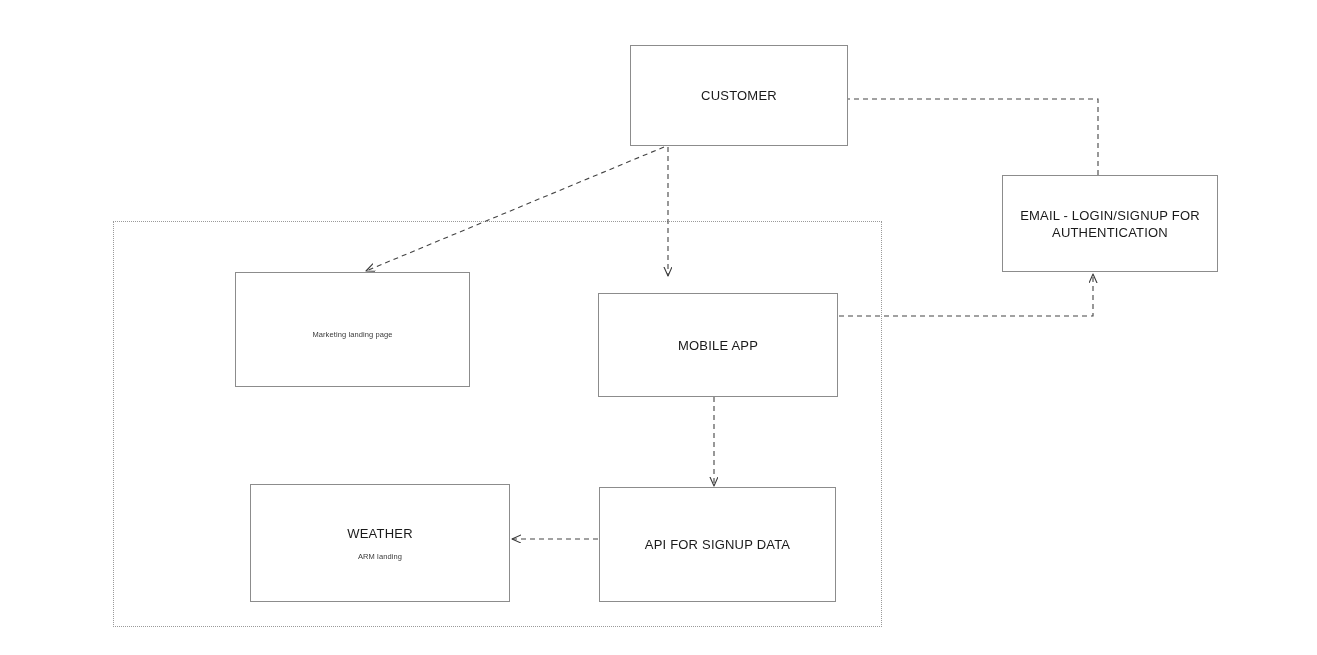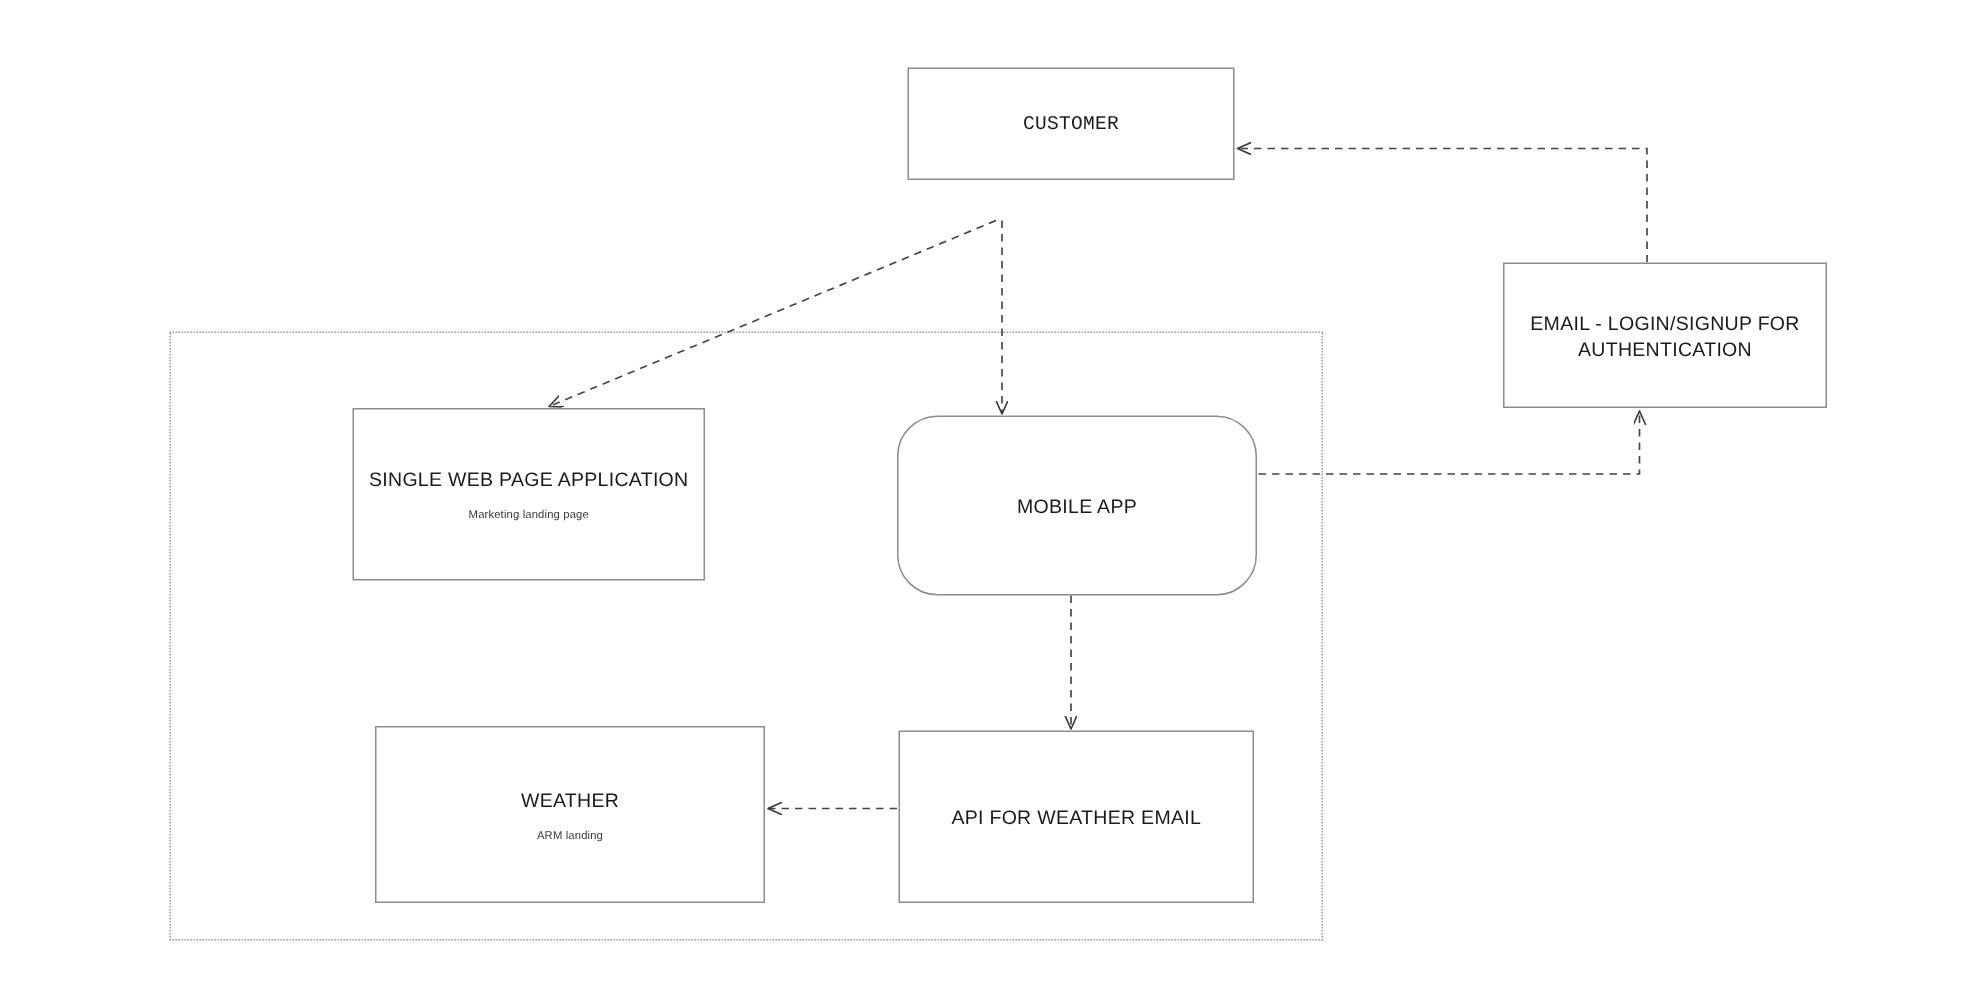--- a/index.html
+++ b/index.html
@@ -75,36 +75,35 @@
         <polyline points="664,147 366,271" fill="none" stroke="#444444" stroke-width="1.1" stroke-dasharray="5 4" marker-end="url(#arrowhead)"></polyline>
         <polyline points="668,147 668,276" fill="none" stroke="#444444" stroke-width="1.1" stroke-dasharray="5 4" marker-end="url(#arrowhead)"></polyline>
         <polyline points="1098,175 1098,99 825,99" fill="none" stroke="#444444" stroke-width="1.1" stroke-dasharray="5 4" marker-end="url(#arrowhead)"></polyline>
         <polyline points="839,316 1093,316 1093,274" fill="none" stroke="#444444" stroke-width="1.1" stroke-dasharray="5 4" marker-end="url(#arrowhead)"></polyline>
         <polyline points="714,388 714,486" fill="none" stroke="#444444" stroke-width="1.1" stroke-dasharray="5 4" marker-end="url(#arrowhead)"></polyline>
         <polyline points="598,539 512,539" fill="none" stroke="#444444" stroke-width="1.1" stroke-dasharray="5 4" marker-end="url(#arrowhead)"></polyline>
       </g>
   </svg>
 
   <div id="node-layer">
-      <div class="node" style="left: 605px; top: 45px; width: 218px; height: 75px; border-color: rgb(140, 140, 140); font-family: Liberation Mono, monospace;">
+      <div class="node" style="left: 630px; top: 45px; width: 218px; height: 101px; border-color: rgb(140, 140, 140);">
         <div class="node-title">CUSTOMER</div>
       </div>
       <div class="node" style="left: 1002px; top: 175px; width: 216px; height: 97px; border-color: rgb(140, 140, 140);">
         <div class="node-title">EMAIL - LOGIN/SIGNUP FOR
 AUTHENTICATION</div>
       </div>
       <div class="node" style="left: 235px; top: 272px; width: 235px; height: 115px; border-color: rgb(140, 140, 140);">
-        <div class="node-title">SINGLE WEB PAGE APPLICATION</div>
         <div class="node-sub">Marketing landing page</div>
       </div>
-      <div class="node" style="left: 598px; top: 277px; width: 240px; height: 120px; border-color: rgb(140, 140, 140); border-radius: 27px;">
+      <div class="node" style="left: 598px; top: 293px; width: 240px; height: 104px; border-color: rgb(140, 140, 140);">
         <div class="node-title">MOBILE APP</div>
       </div>
       <div class="node" style="left: 250px; top: 484px; width: 260px; height: 118px; border-color: rgb(140, 140, 140);">
         <div class="node-title">WEATHER</div>
         <div class="node-sub">ARM landing</div>
       </div>
       <div class="node" style="left: 599px; top: 487px; width: 237px; height: 115px; border-color: rgb(140, 140, 140);">
-        <div class="node-title">API FOR WEATHER EMAIL</div>
+        <div class="node-title">API FOR SIGNUP DATA</div>
       </div>
     </div>
 
 </div>
 
 </body></html>

